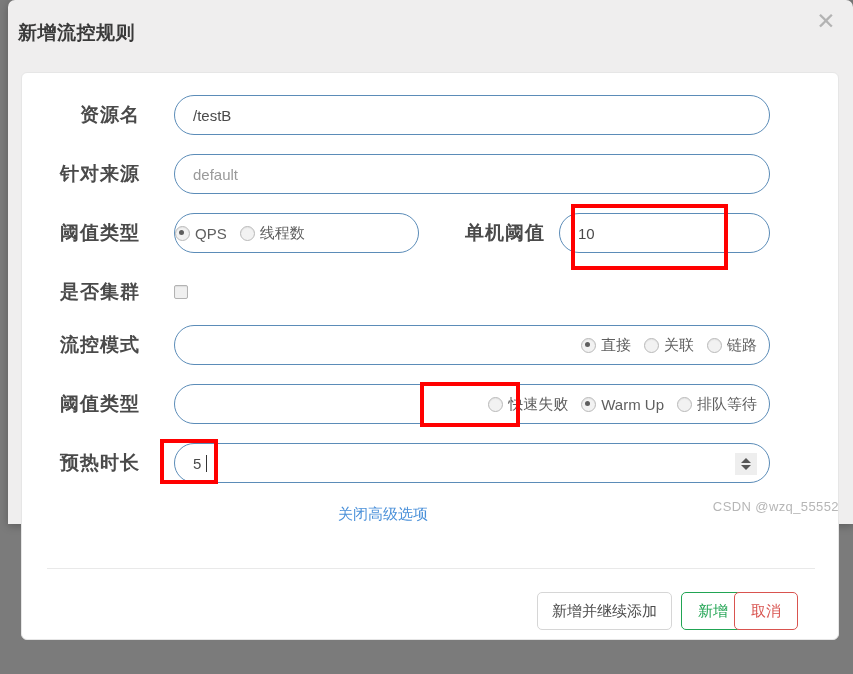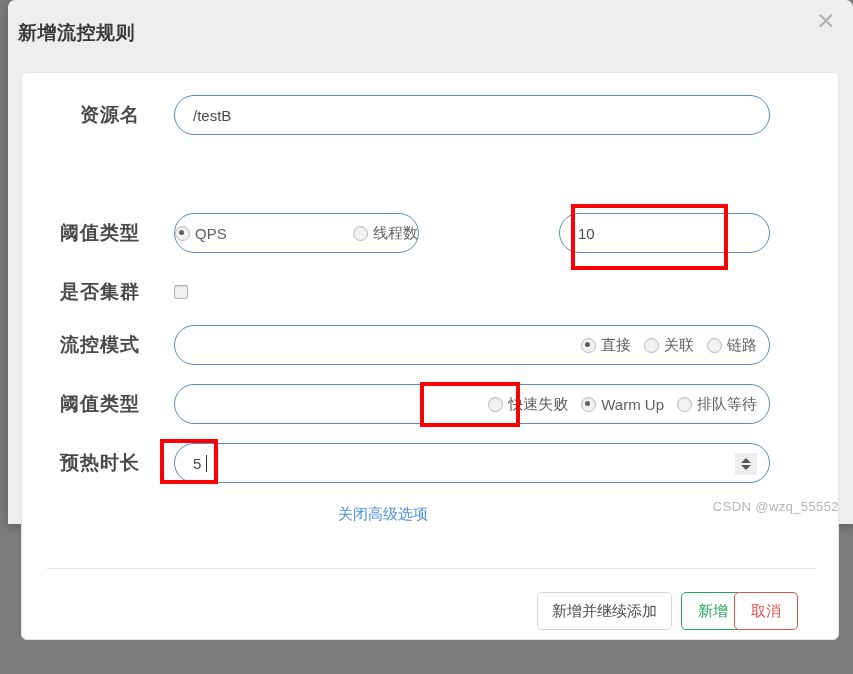--- a/index.html
+++ b/index.html
@@ -112,21 +112,21 @@
     color: #4a4a4a;
   }
   .radio-group {
     position: absolute;
     box-sizing: border-box;
     border: 1px solid #5b8cb8;
     border-radius: 20px;
     height: 40px;
     display: flex;
     align-items: center;
-    justify-content: space-between;
+    justify-content: flex-start;
     gap: 13px;
     background: #fff;
   }
   .radio-group.right-align {
     justify-content: flex-end;
     padding-right: 12px;
   }
   .radio-opt {
     display: inline-flex;
     align-items: center;
@@ -282,33 +282,40 @@
 
   <div id="card">
 
     <div class="form-row" style="top:22px;">
       <div class="lbl">资源名</div>
       <div class="field" style="left:152px; width:596px;">
         <span class="field-text value">/testB</span>
       </div>
     </div>
 
+    <div class="form-row" style="top:81px;">
+      <div class="lbl">针对来源</div>
+      <div class="field" style="left:152px; width:596px;">
+        <span class="field-text placeholder">default</span>
+      </div>
+    </div>
 
     <div class="form-row" style="top:140px;padding-left:48px;">
       <div class="lbl">阈值类型</div>
       <div class="radio-group" style="left:152px; width:245px;">
         <span class="radio-opt">
           <span class="rdo checked"></span>
           <span>QPS</span>
         </span>
         <span class="radio-opt">
           <span class="rdo"></span>
           <span>线程数</span>
         </span>
       </div>
+      <div class="lbl" style="left:405px; width:118px;">单机阈值</div>
       <div class="field" style="left:537px; width:211px;text-align:right;">
         <span class="field-text value">10</span>
       </div>
     </div>
 
     <div class="form-row" style="top:199px;">
       <div class="lbl">是否集群</div>
       <div class="chk" style="left:152px; top:13px;"></div>
     </div>
 

